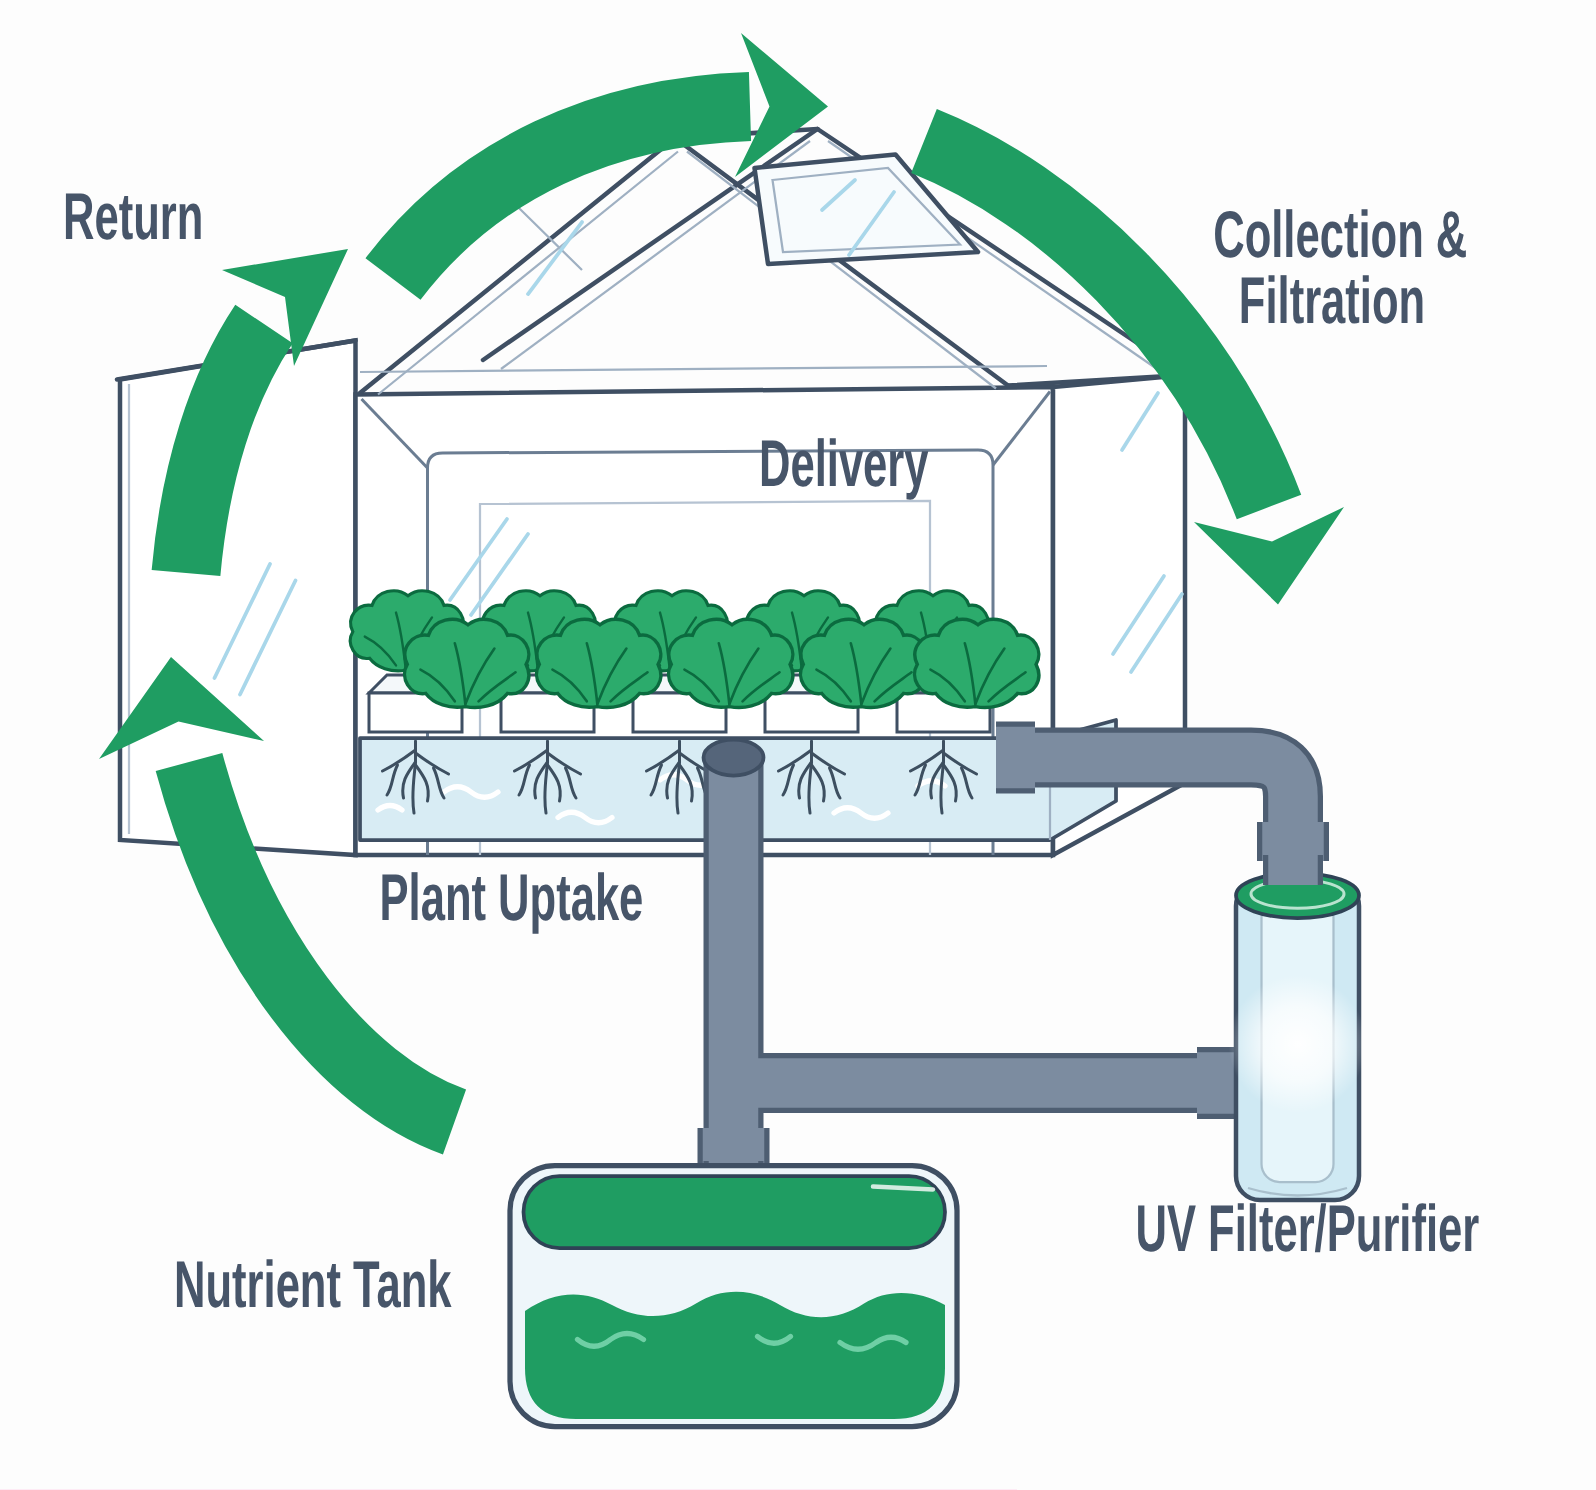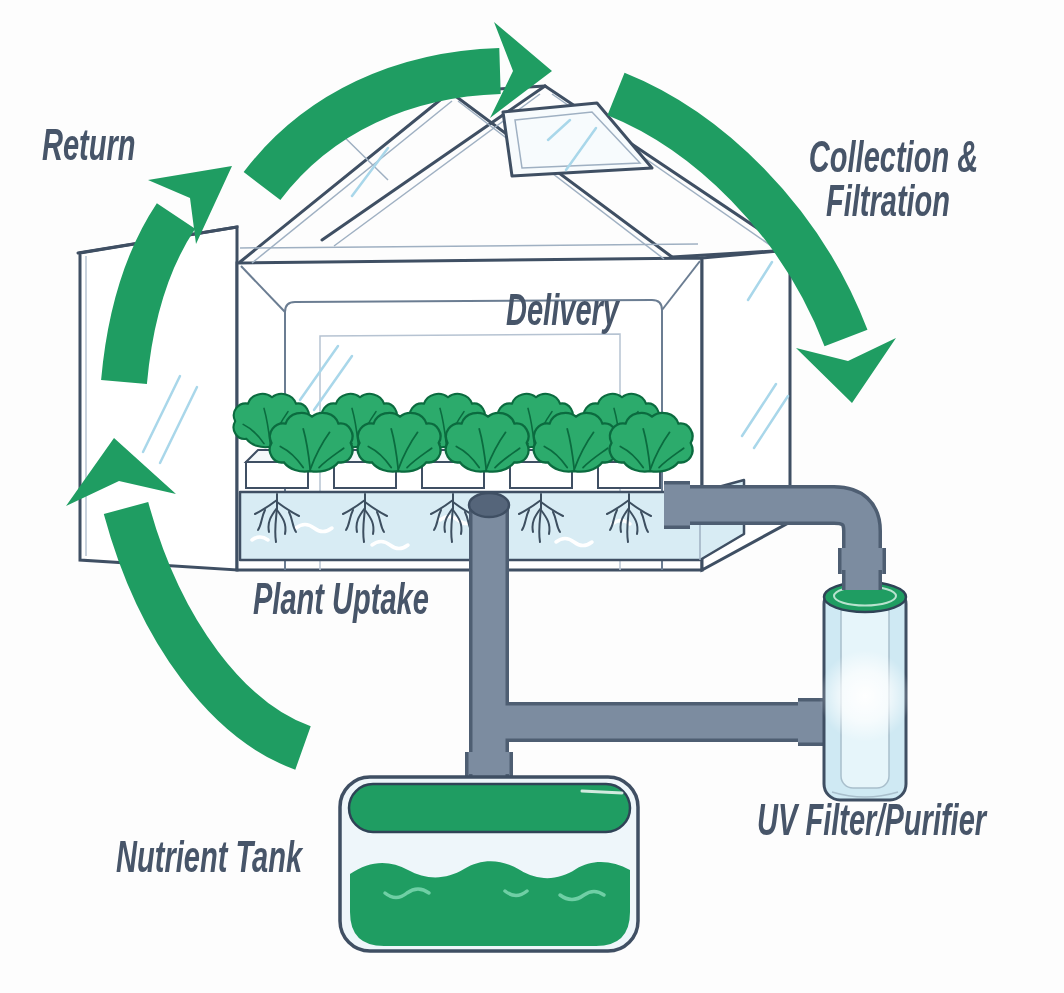--- a/index.html
+++ b/index.html
@@ -1,17 +1,17 @@
 <!DOCTYPE html>
 <html><head>
 <meta charset="utf-8">
 <style>
   html,body{margin:0;padding:0;background:#ffffff;}
   .stage{position:relative;width:1064px;height:993px;background:#f9a8d4;overflow:hidden;
-         font-family:"Liberation Sans",sans-serif;font-style:italic;}
+         font-family:"Liberation Sans",sans-serif;}
   .stage svg{position:absolute;left:0;top:0;}
   .lbl{position:absolute;font-weight:700;font-size:44px;line-height:44px;color:#475569;
        white-space:nowrap;transform:scaleX(.66);transform-origin:0 0;letter-spacing:0;}
   .lbl-center{text-align:center;transform-origin:50% 0;}
   .lbl-center .line{display:block;}
 </style>
 </head>
 <body>
 
 <div class="stage">

